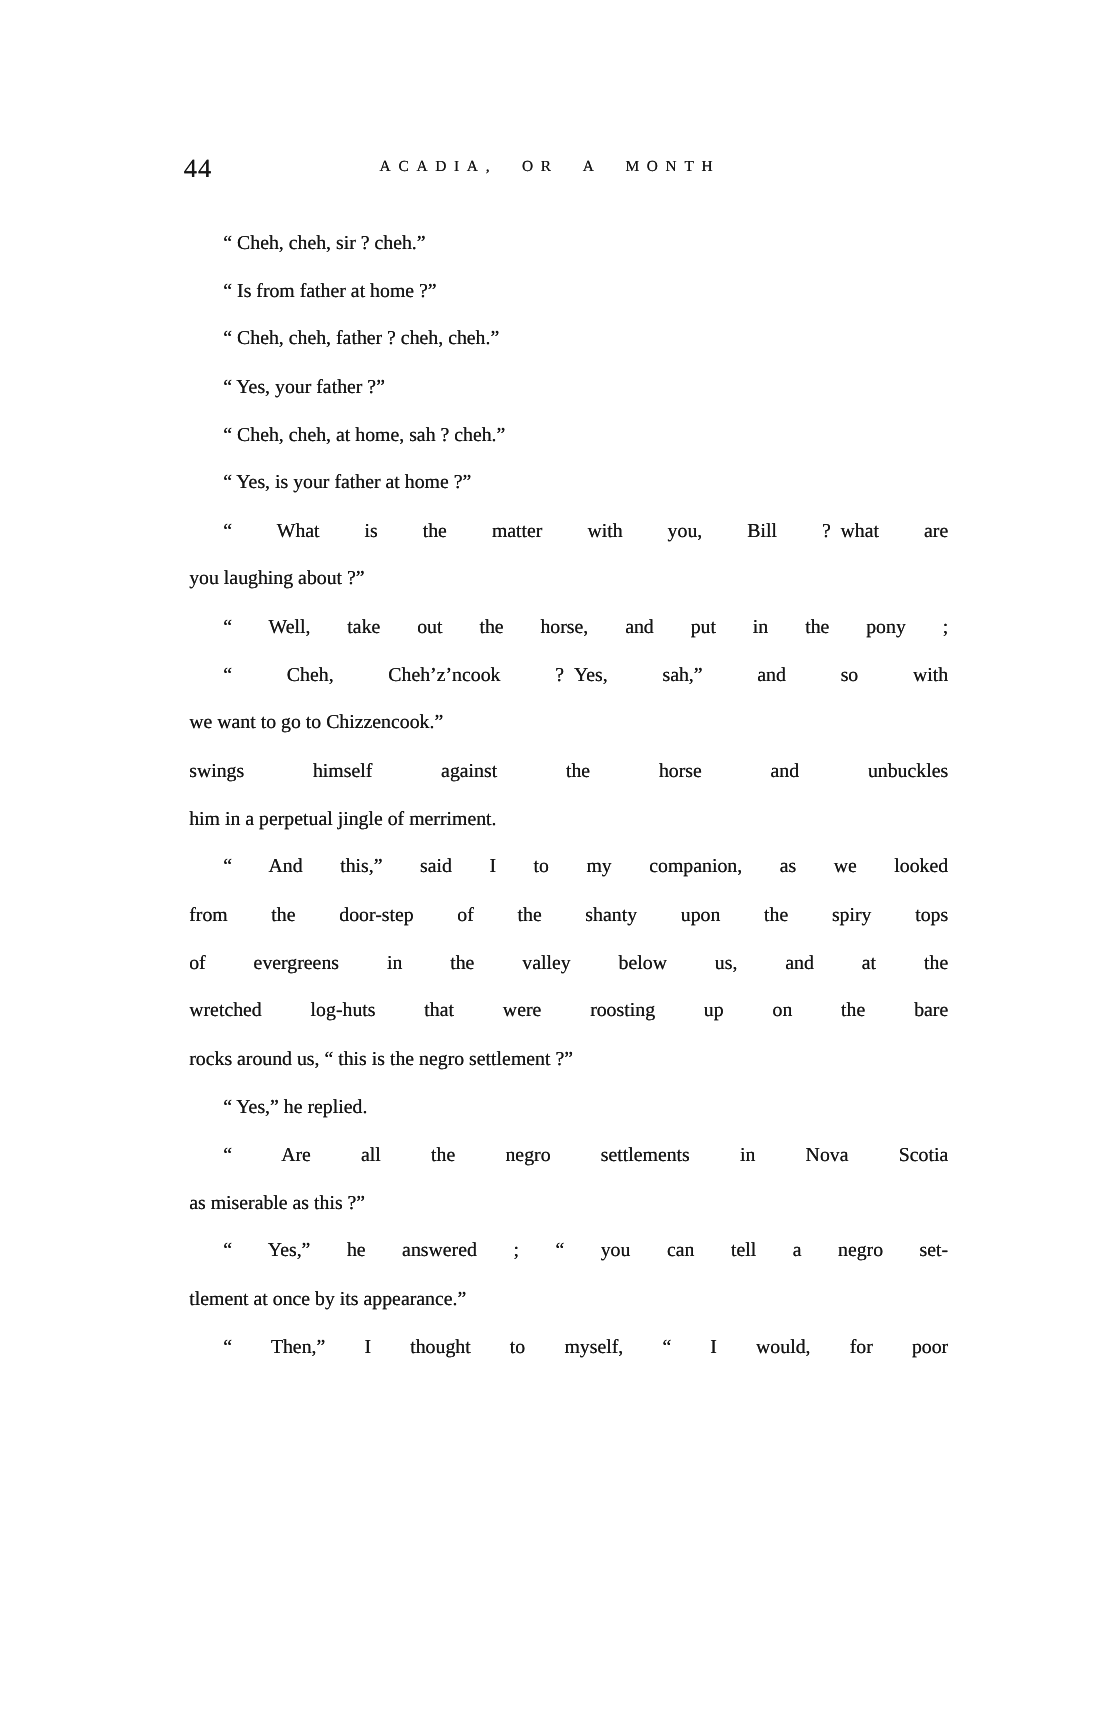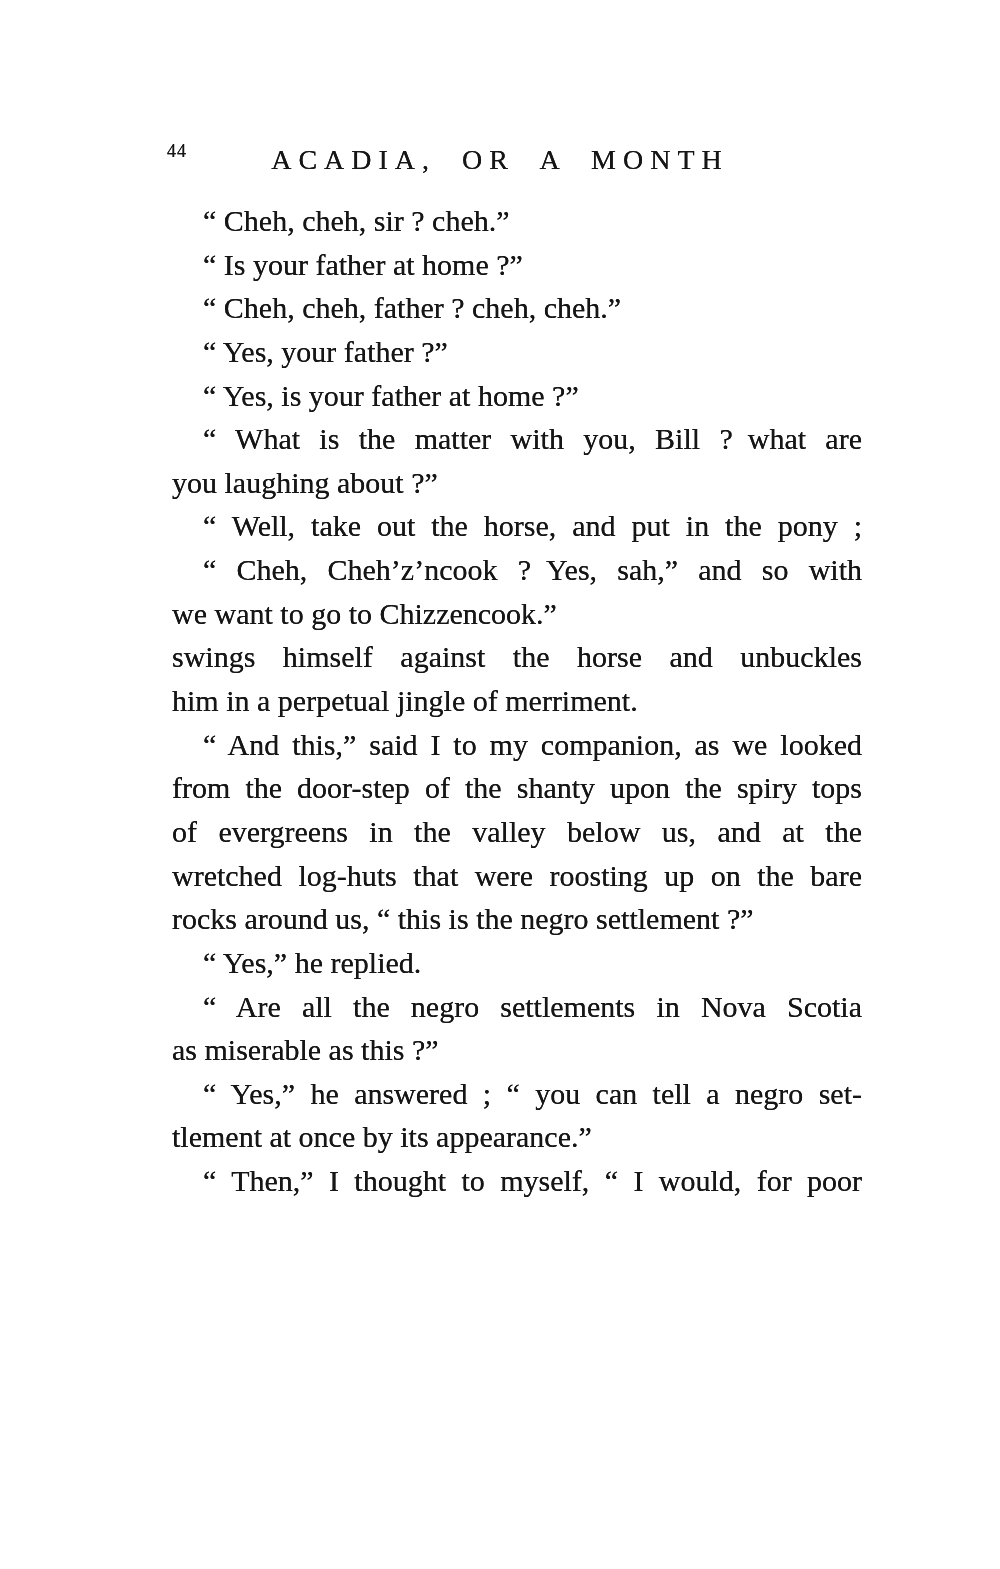--- a/index.html
+++ b/index.html
@@ -22,68 +22,69 @@
     position: absolute;
     top: 141px;
     left: 0;
     width: 1000px;
     height: 34px;
   }
   .page-number {
     position: absolute;
     left: 167px;
     top: 0;
-    font-size: 18px;
+    font-size: 24px;
     letter-spacing: 1px;
     text-shadow: 0 0 0.6px currentColor;
   }
   .running-title {
     display: block;
     text-align: center;
-    font-size: 28px;
+    font-size: 14px;
     letter-spacing: 7px;
     word-spacing: 12px;
     padding-top: 3px;
     text-shadow: 0 0 0.6px currentColor;
     white-space: nowrap;
   }
   
   .text-block {
     position: absolute;
     left: 172px;
     top: 199px;
     width: 690px;
   }
   .line {
     height: 43.65px;
     line-height: 43.65px;
-    font-size: 30px;
+    font-size: 18px;
     white-space: normal;
     overflow: hidden;
     text-shadow: 0 0 0.55px currentColor;
   }
   .line.indent { text-indent: 31px; }
   .line.just {
     text-align: justify;
     text-align-last: justify;
   }
 </style>
 </head>
 <body>
 
 <div class="page">
   <div class="page-header">
     <span class="page-number">44</span>
     <span class="running-title">ACADIA, OR A MONTH</span>
   </div>
   <div class="text-block" id="text-block">
       <div class="line indent">“ Cheh, cheh, sir ? cheh.”</div>
-      <div class="line indent">“ Is your father at home ?”</div>
+      <div class="line indent">“ Is from father at home ?”</div>
       <div class="line indent">“ Cheh, cheh, father ? cheh, cheh.”</div>
       <div class="line indent">“ Yes, your father ?”</div>
+      <div class="line indent">“ Cheh, cheh, at home, sah ? cheh.”</div>
       <div class="line indent">“ Yes, is your father at home ?”</div>
       <div class="line indent just">“ What is the matter with you, Bill ? what are</div>
       <div class="line">you laughing about ?”</div>
       <div class="line indent just">“ Well, take out the horse, and put in the pony ;</div>
       <div class="line indent just">“ Cheh, Cheh’z’ncook ? Yes, sah,” and so with</div>
       <div class="line">we want to go to Chizzencook.”</div>
       <div class="line just">swings himself against the horse and unbuckles</div>
       <div class="line">him in a perpetual jingle of merriment.</div>
       <div class="line indent just">“ And this,” said I to my companion, as we looked</div>
       <div class="line just">from the door-step of the shanty upon the spiry tops</div>

